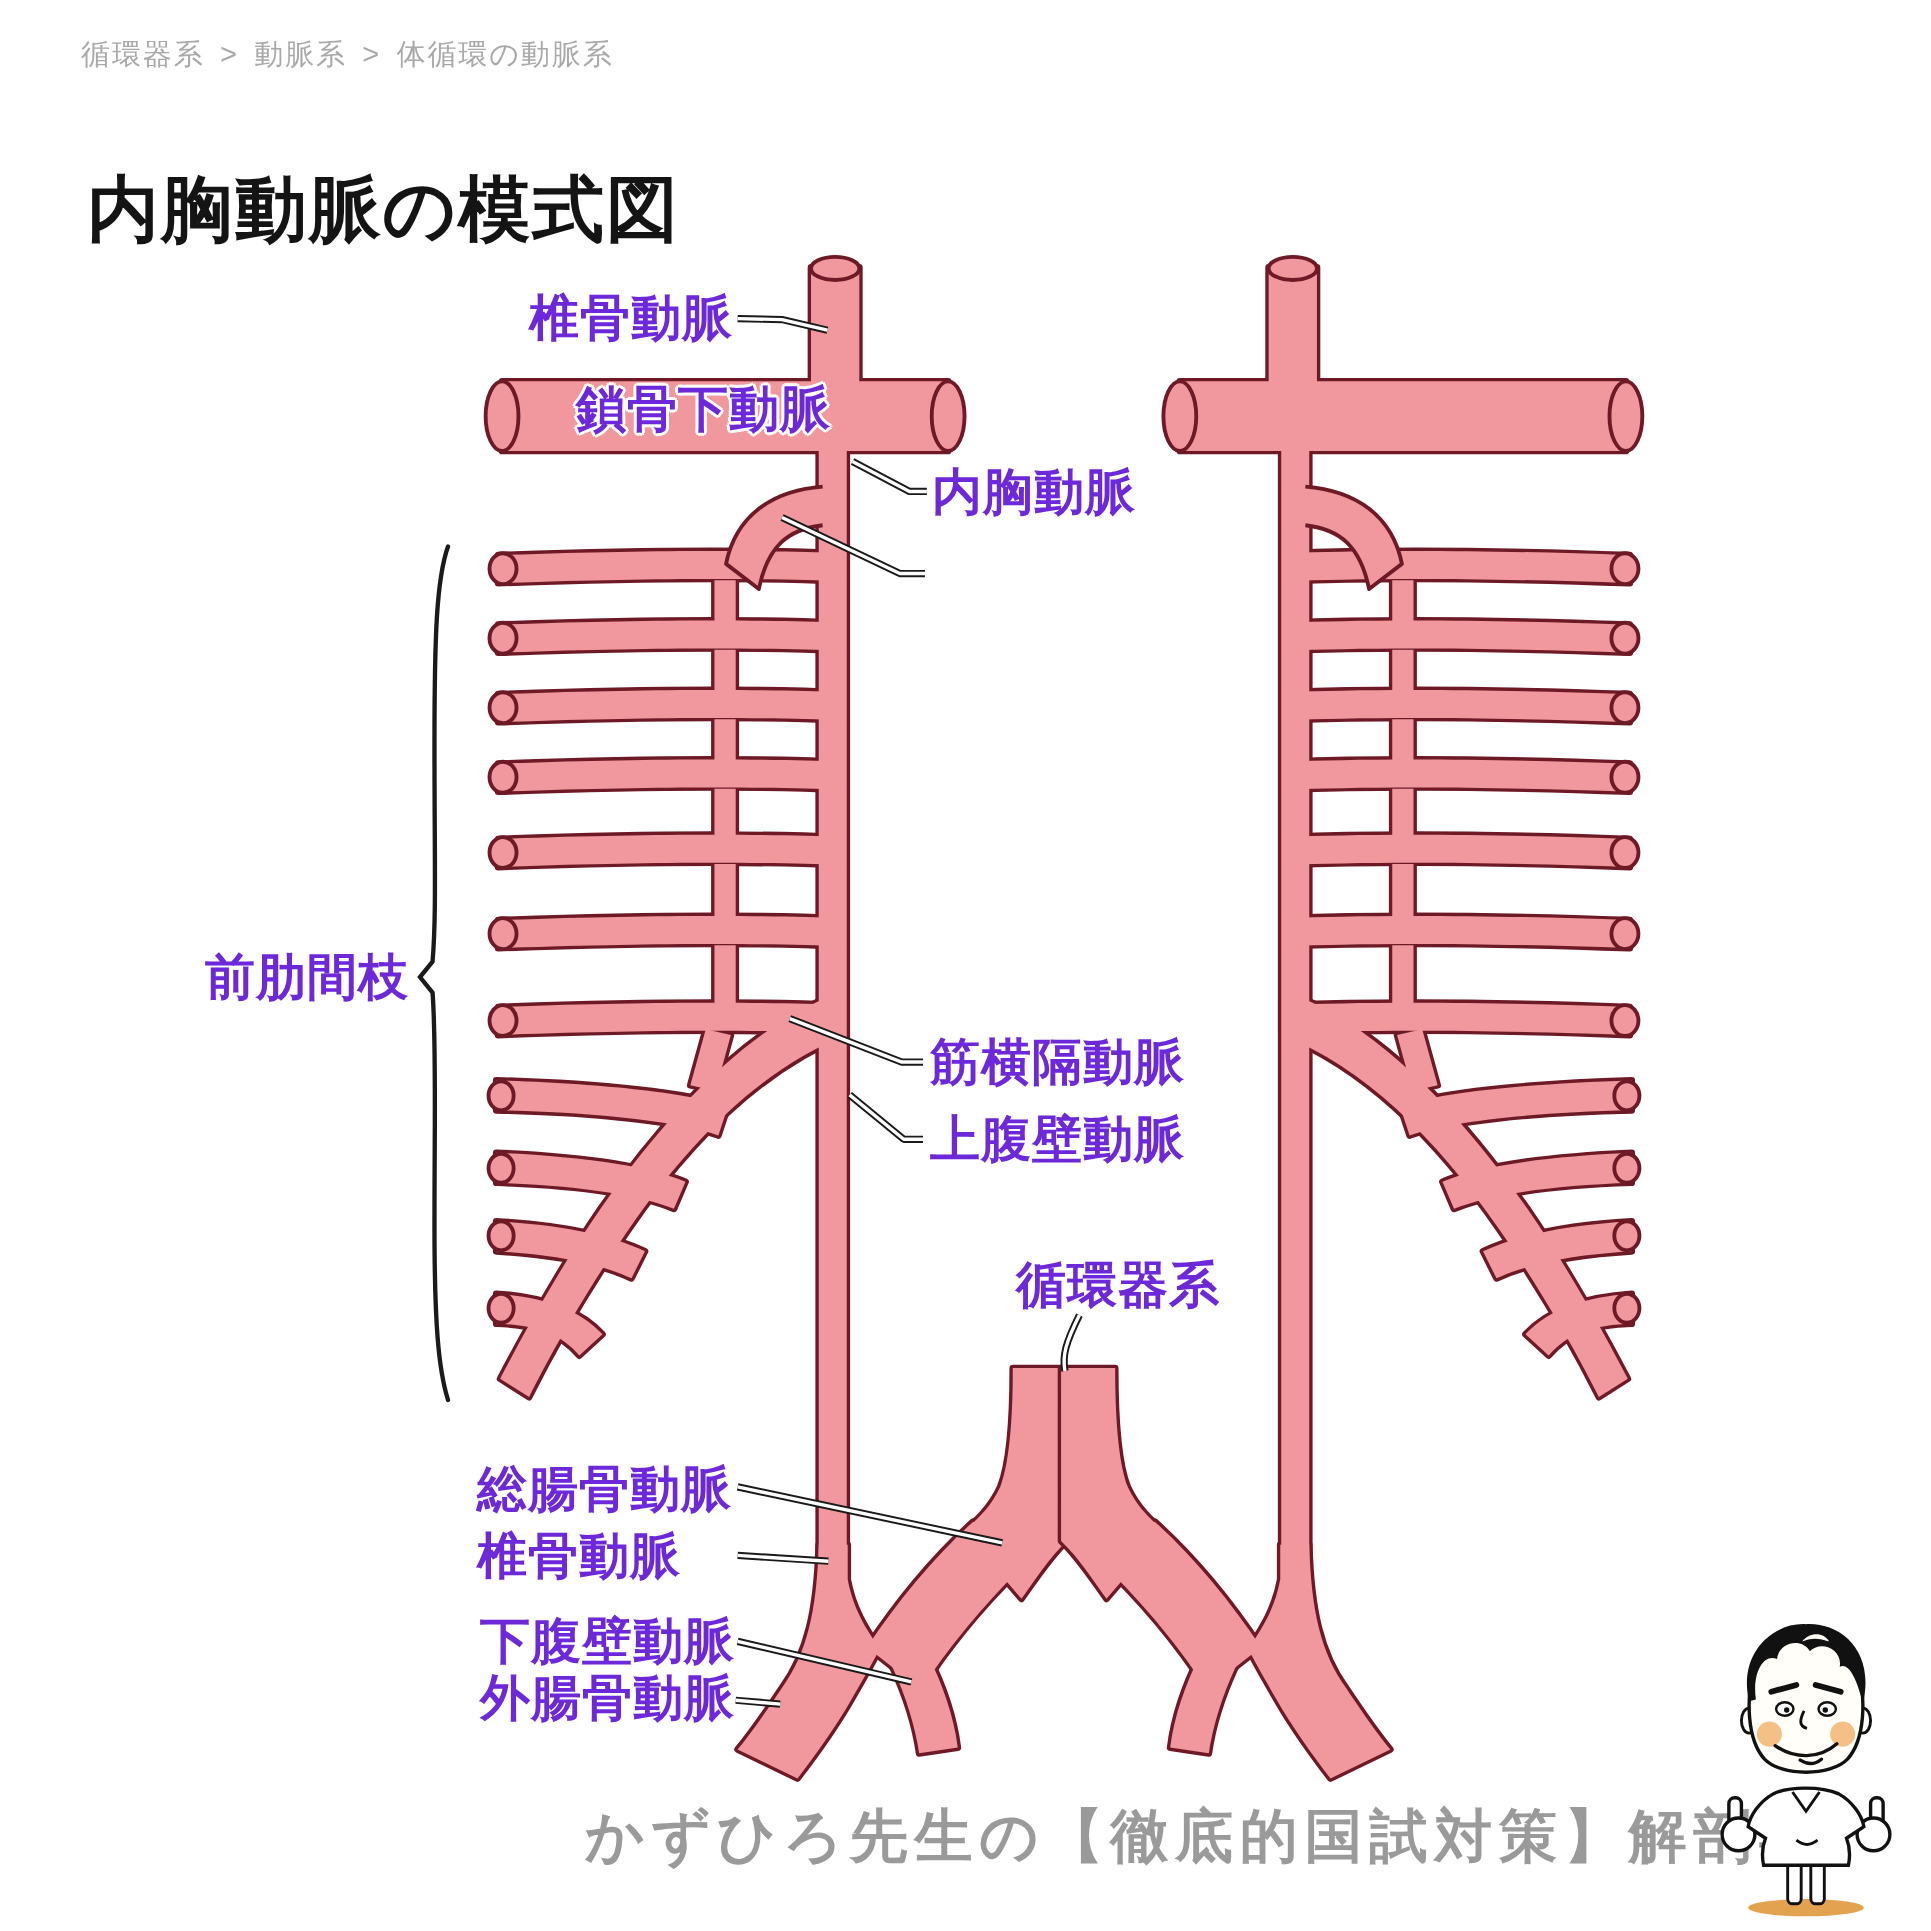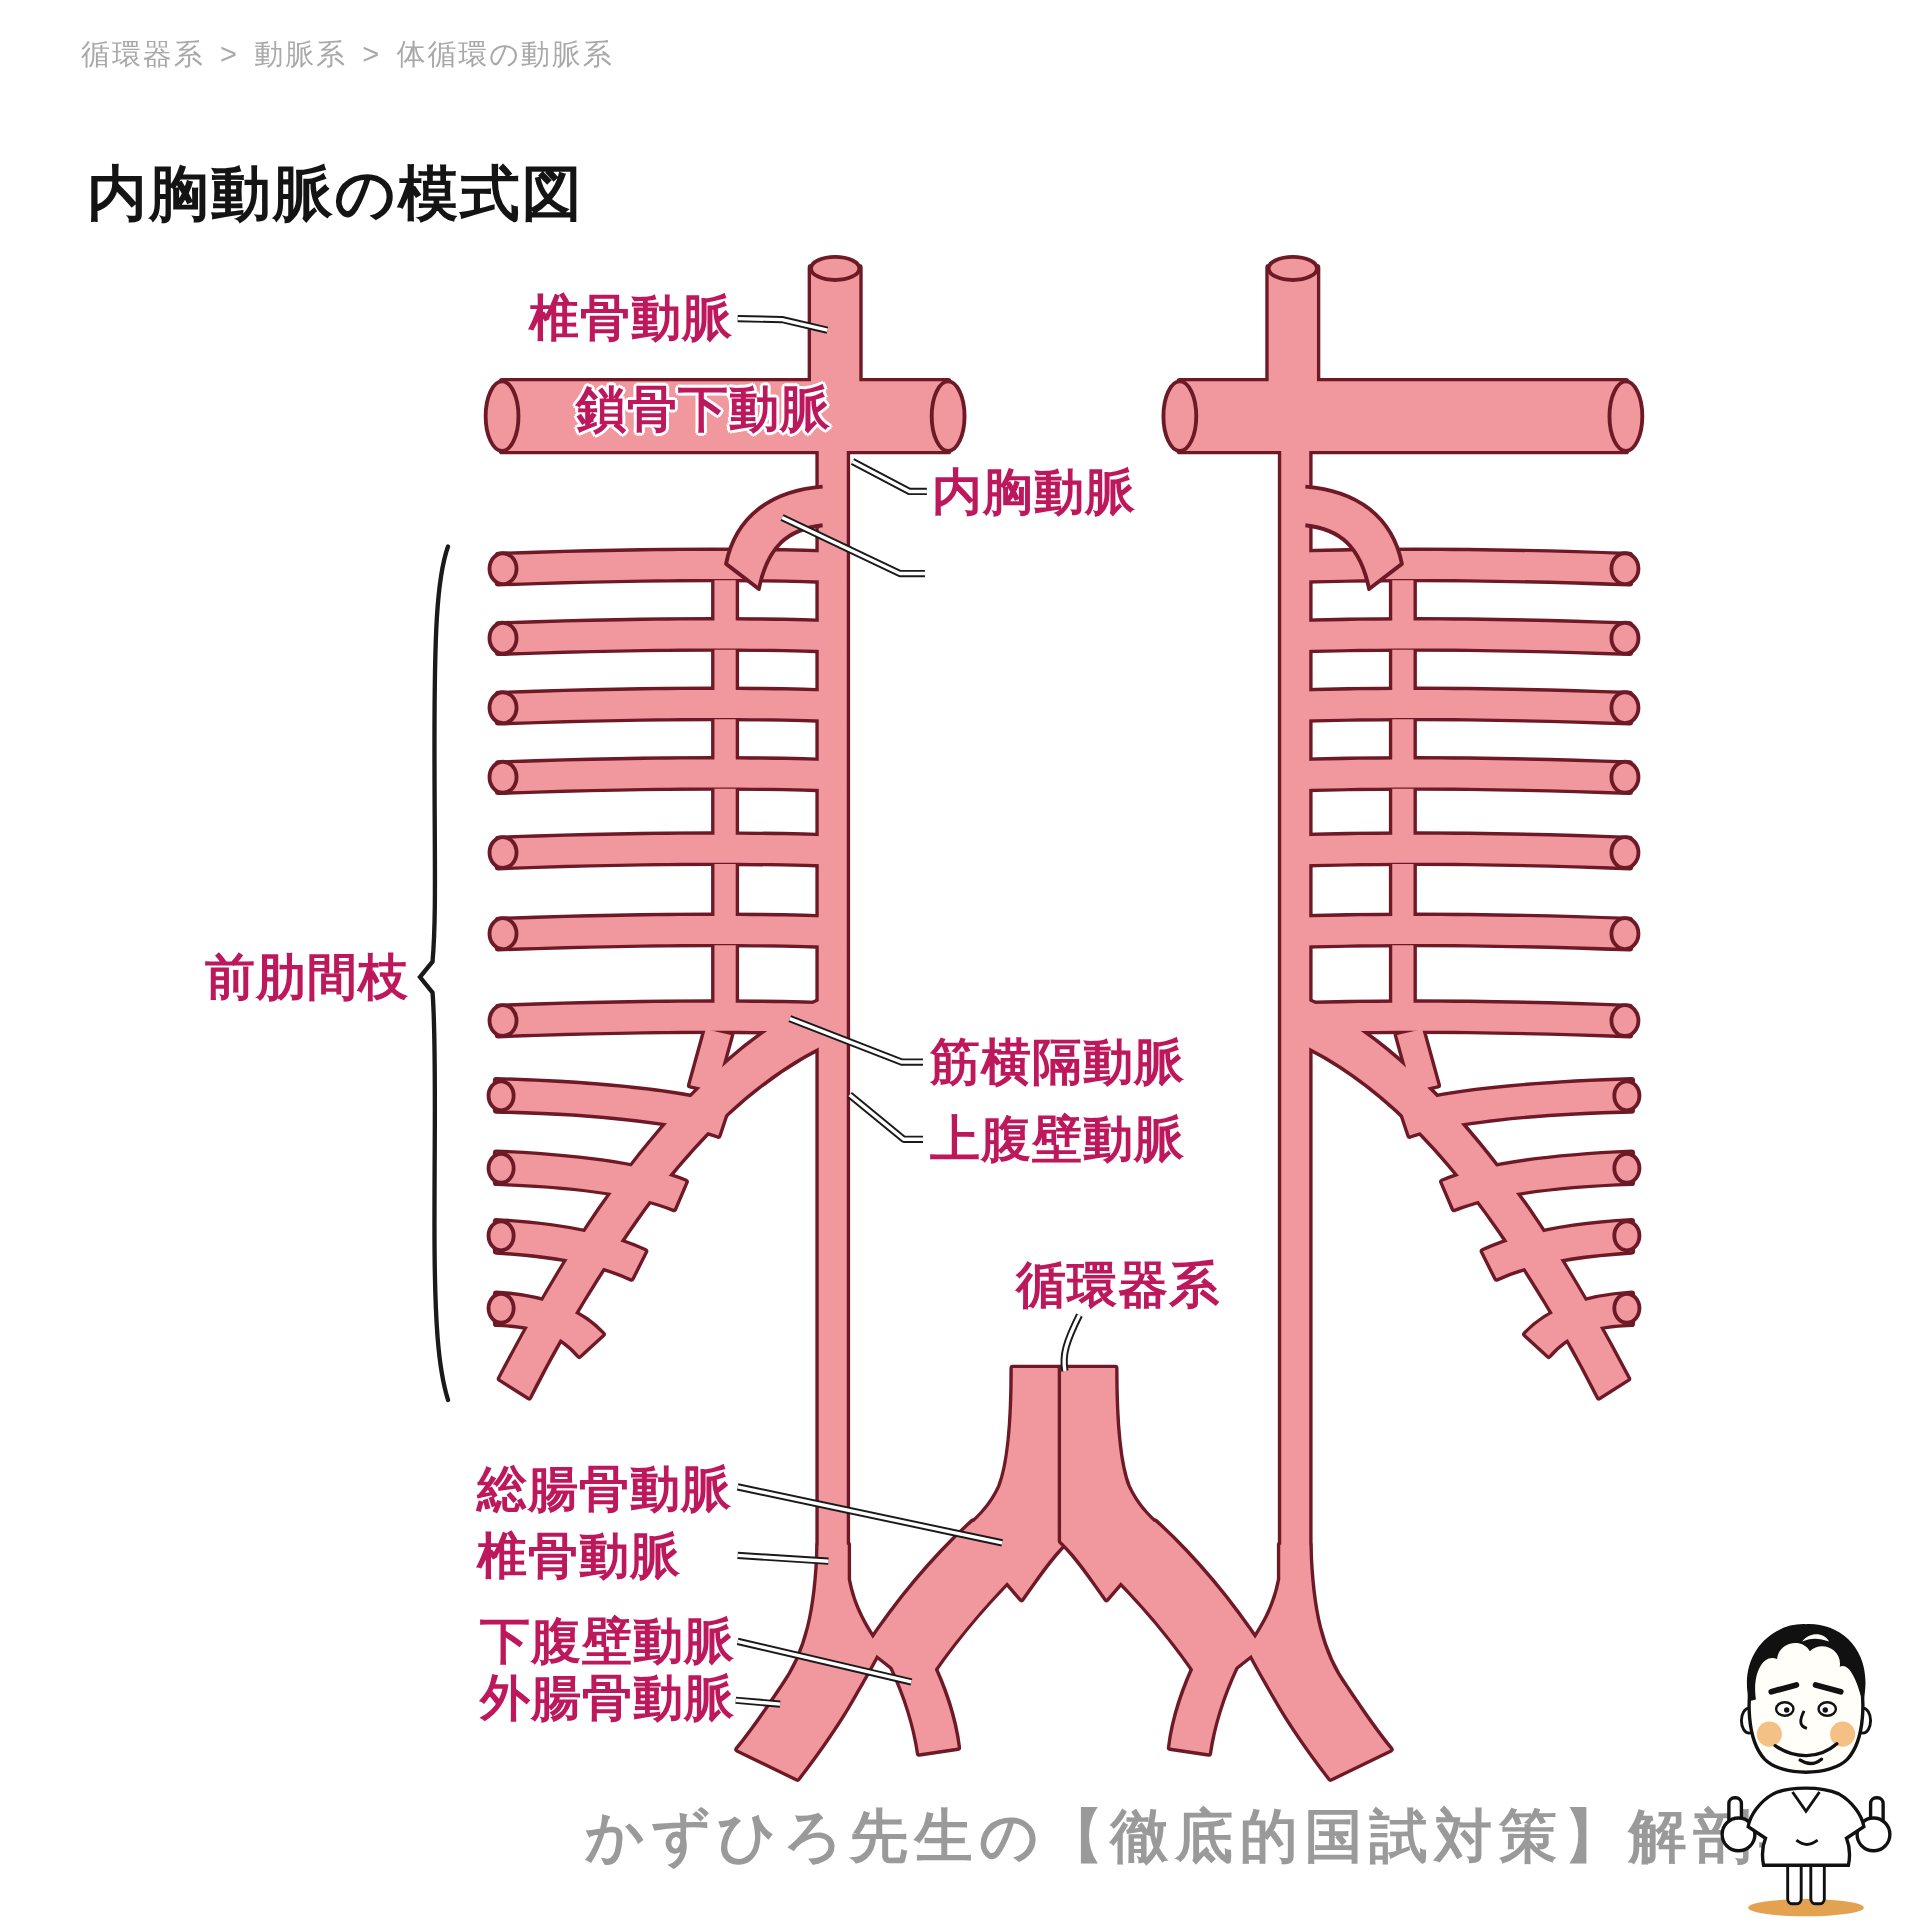--- a/index.html
+++ b/index.html
@@ -2,23 +2,23 @@
 <html><head>
 <meta charset="utf-8">
 <style>
   html,body{margin:0;padding:0;background:#fff;}
   #page{position:relative;width:1931px;height:1931px;background:#ffffff;overflow:hidden;
         font-family:"Liberation Sans",sans-serif;}
   #diagram-svg{position:absolute;left:0;top:0;}
   .breadcrumb{position:absolute;left:81px;top:35px;font-size:29px;color:#A9A9A9;
               letter-spacing:1.9px;white-space:nowrap;}
   .breadcrumb .sep{margin:0 15.4px;color:#A9A9A9;}
-  .page-title{position:absolute;left:87px;top:114px;font-size:60px;font-weight:800;
+  .page-title{position:absolute;left:87px;top:114px;font-size:72px;font-weight:800;
               color:#141414;letter-spacing:1.9px;white-space:nowrap;}
-  .lbl{position:absolute;font-size:50px;font-weight:600;color:#be185d;line-height:1.0;
+  .lbl{position:absolute;font-size:50px;font-weight:600;color:#6d28d9;line-height:1.0;
        letter-spacing:1px;white-space:nowrap;}
   .lbl-outlined{text-shadow:-2.9px 0 0 #fff,2.9px 0 0 #fff,0 -2.9px 0 #fff,0 2.9px 0 #fff,
                -1.9px -1.9px 0 #fff,1.9px 1.9px 0 #fff,-1.9px 1.9px 0 #fff,1.9px -1.9px 0 #fff;}
   .watermark{position:absolute;left:585px;top:1798px;font-size:58px;font-weight:600;
              color:#9A9A9A;letter-spacing:6.8px;white-space:nowrap;}
   .mascot{position:absolute;left:1688px;top:1603px;}
 </style>
 </head>
 <body>
 

